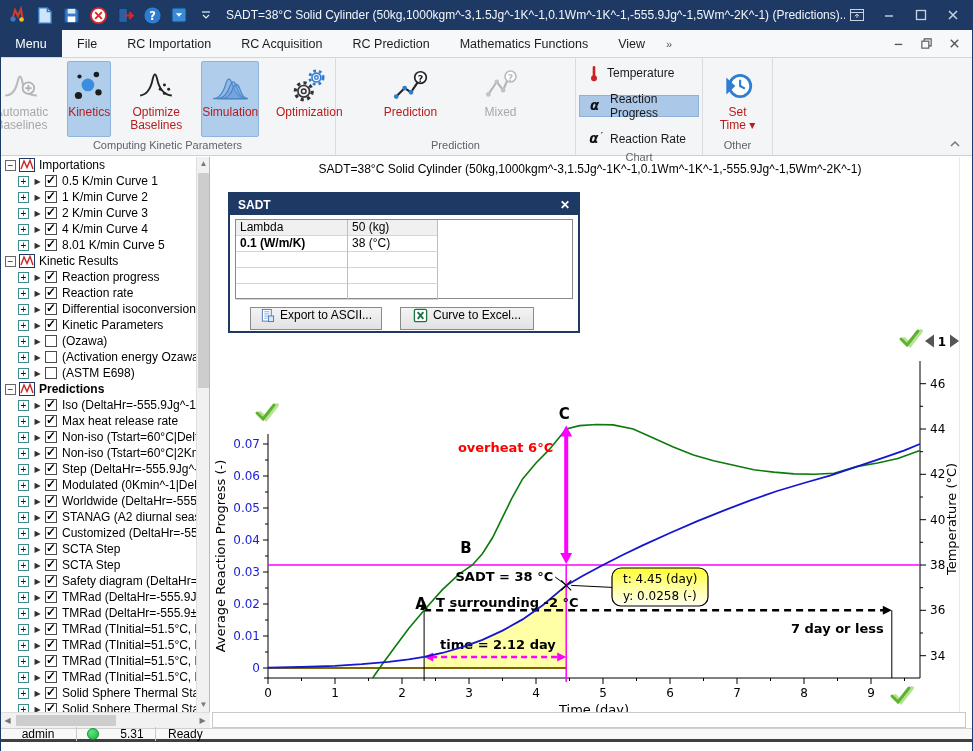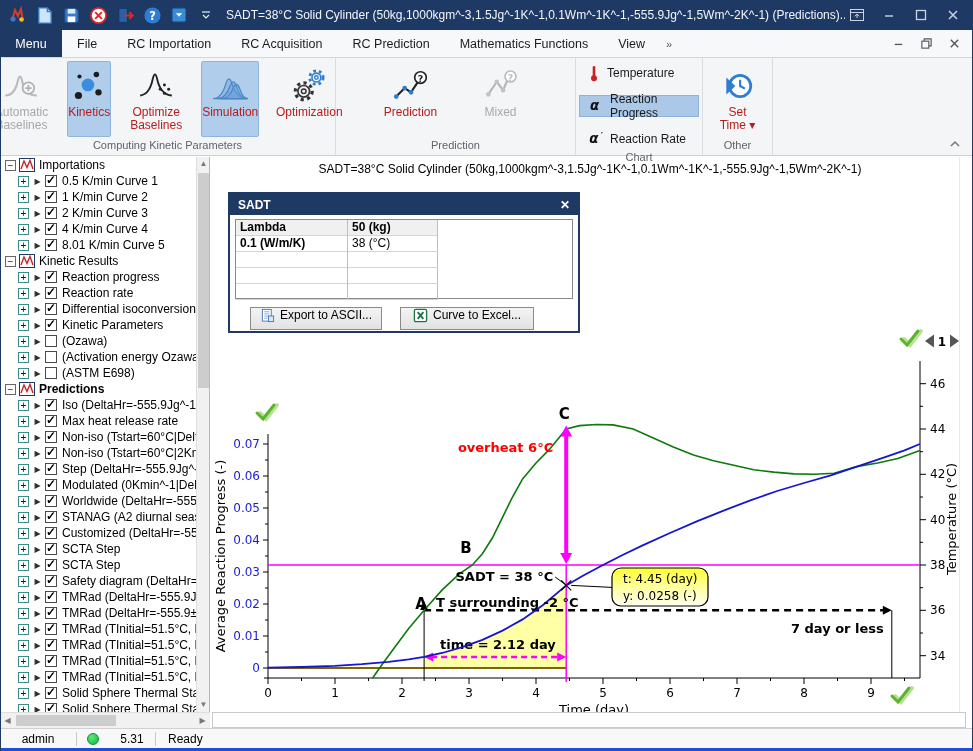--- a/index.html
+++ b/index.html
@@ -73,27 +73,27 @@
   .dialog{position:absolute;left:16px;top:35px;width:352px;height:141px;border:2px solid #1e3a64;background:#fff;z-index:15}
   .dlg-title{height:21px;background:#1e3a64;color:#fff;display:flex;align-items:center;font-size:12px;font-weight:bold;padding:0 8px}
   .dlg-title .t{flex:1}
   .dlg-close{font-weight:bold;font-size:12px;color:#fff}
   .dlg-body{position:relative;height:116px}
   .dlg-table{position:absolute;left:5px;top:4px;right:5px;height:80px;border:1px solid #8a8a8a;background:#fff}
   .dlg-row{display:flex;height:16px}
   .dlg-cell{border-right:1px solid #bdbdbd;border-bottom:1px solid #d5d5d5;font-size:12px;padding:0 4px;line-height:15px;overflow:hidden;white-space:nowrap}
   .dlg-c1{width:112px}
   .dlg-c2{width:90px}
-  .dlg-row.hdr .dlg-cell{background:#f0f0f0;font-weight:bold}
+  .dlg-row.hdr .dlg-cell{background:#f0f0f0;font-weight:normal}
   .dlg-bold{font-weight:bold}
   .dlg-buttons{position:absolute;left:0;top:92px;width:100%;display:flex}
   .dlg-btn{position:absolute;height:23px;background:linear-gradient(#f4f4f4,#e2e2e2);border:1px solid #8a8a8a;font-size:12px;display:flex;align-items:flex-start;justify-content:center;gap:5px;color:#000}
 
   
-  .statusbar{position:absolute;left:0;top:728px;width:973px;height:23px;background:#f8f8f8;border-top:1px solid #d0d0d0;border-bottom:3px solid #1d4ed8;display:flex;align-items:center;font-size:12px;color:#000;z-index:30}
+  .statusbar{position:absolute;left:0;top:728px;width:973px;height:14px;background:#f8f8f8;border-top:1px solid #d0d0d0;border-bottom:3px solid #404040;display:flex;align-items:center;font-size:12px;color:#000;z-index:30}
   .sb-seg{display:flex;align-items:center;justify-content:center;height:100%}
   .sb-sep{width:1px;height:14px;background:#c9c9c9}
   .green-dot{width:12px;height:12px;border-radius:50%;background:radial-gradient(circle at 35% 30%,#5ee87e,#17b33f);border:1px solid #0f9433;display:inline-block}
 
   .edge{position:absolute;top:0;width:1px;height:751px;background:#1e3a64;z-index:40}
   .edge-l{left:0}.edge-r{left:972px}
 </style>
 </head>
 <body>
 

